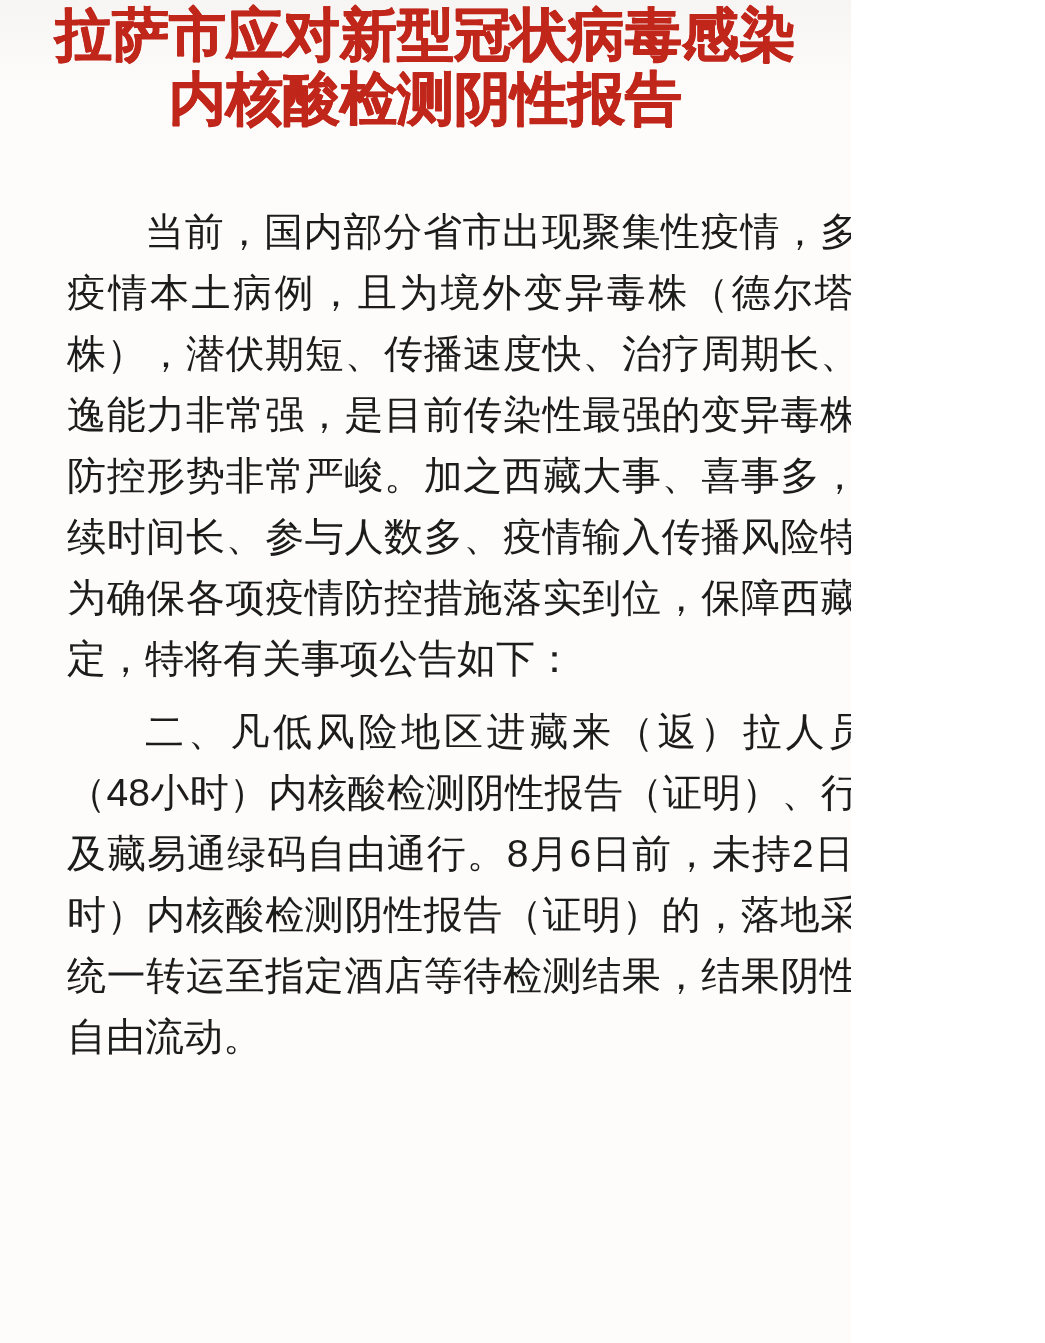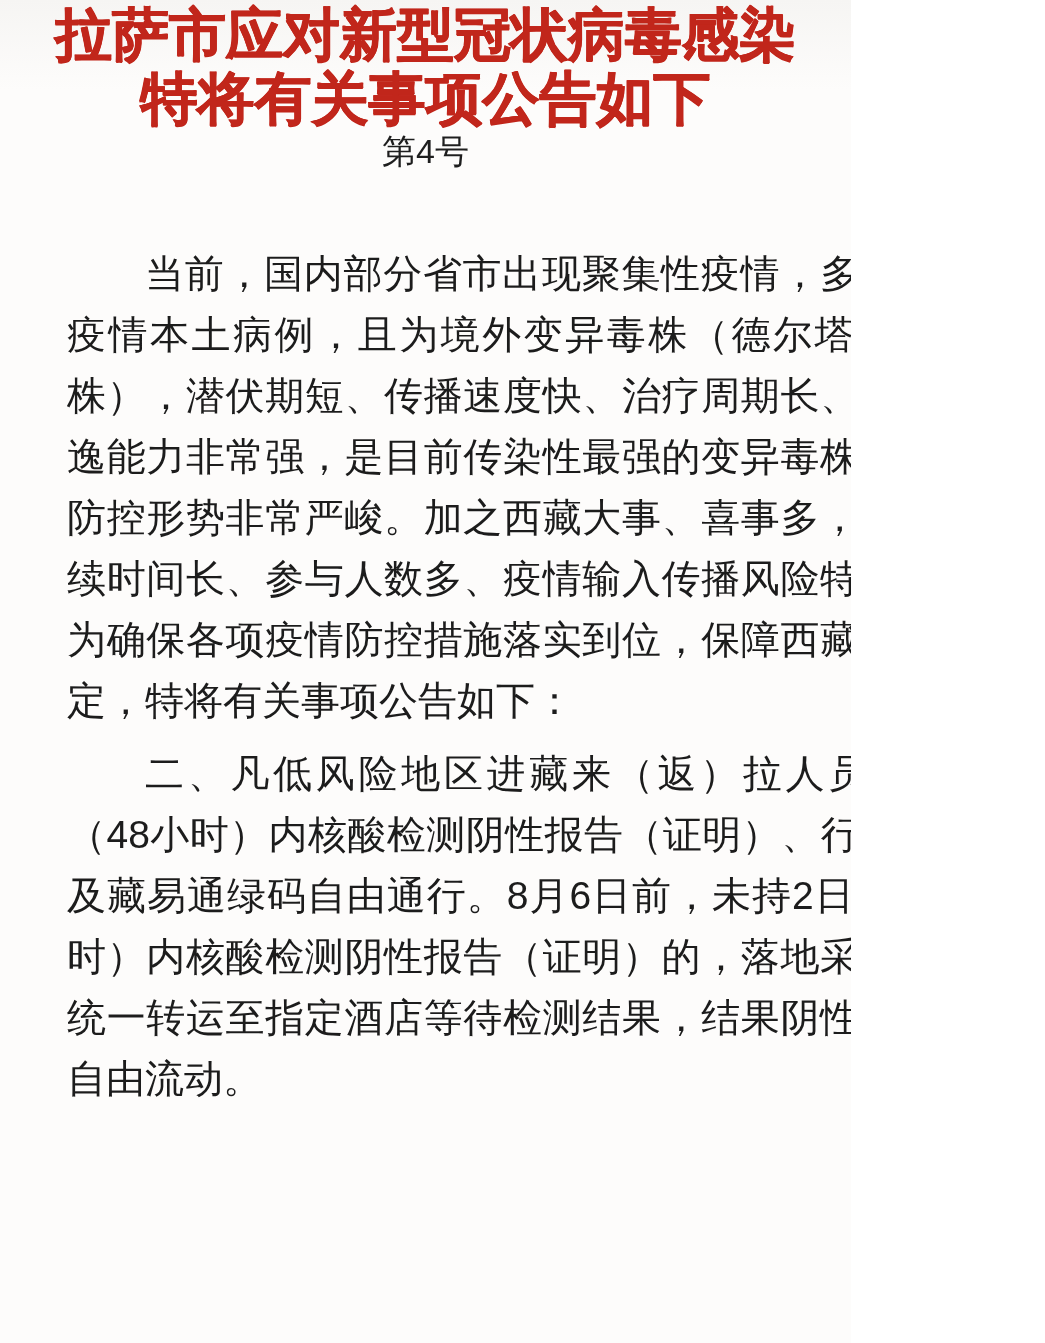--- a/index.html
+++ b/index.html
@@ -53,24 +53,23 @@
     font-weight: 700;
   }
 </style>
 </head>
 <body>
 
 <div class="page">
 
   <div class="title-block">
     <div class="title-line">拉萨市应对新型冠状病毒感染</div>
-    <div class="title-line">特将有关事项公告如下</div>
+    <div class="title-line">内核酸检测阴性报告</div>
   </div>
 
-  <div class="doc-number">第4号</div>
 
   <div class="body-block">
     <p>
       <span>当前，国内部分省市出现聚集性疫情，多地出现疫情本土病例，且为境外变异毒株（德尔塔变异毒株），潜伏期短、传播速度快、治疗周期长、免疫逃逸能力非常强，是目前传染性最强的变异毒株，疫情防控形势非常严峻。加之西藏大事、喜事多，活动持续时间长、参与人数多、疫情输入传播风险特别大。为确保各项疫情防控措施落实到位，保障西藏安全稳定，特将有关事项公告如下：</span>
     </p>
     <p>
       <span>二、凡低风险地区进藏来（返）拉人员凭2日（48小时）内核酸检测阴性报告（证明）、行程卡以及藏易通绿码自由通行。8月6日前，未持2日（48小时）内核酸检测阴性报告（证明）的，落地采样，并统一转运至指定酒店等待检测结果，结果阴性的，可自由流动。</span>
     </p>
 
   </div>

